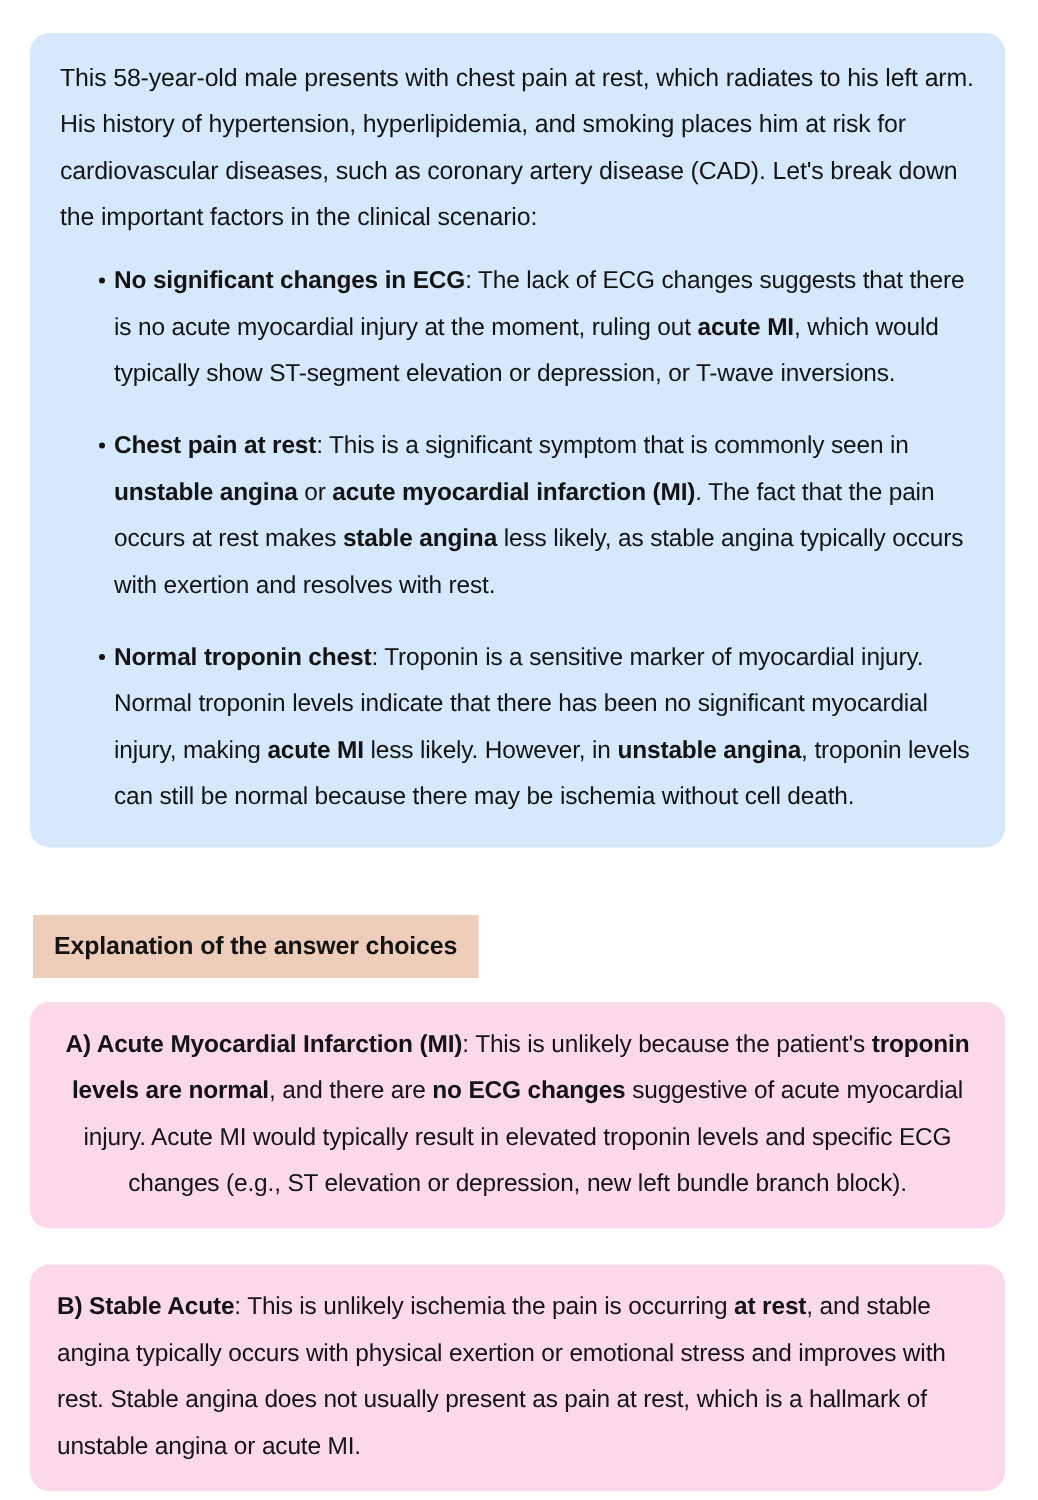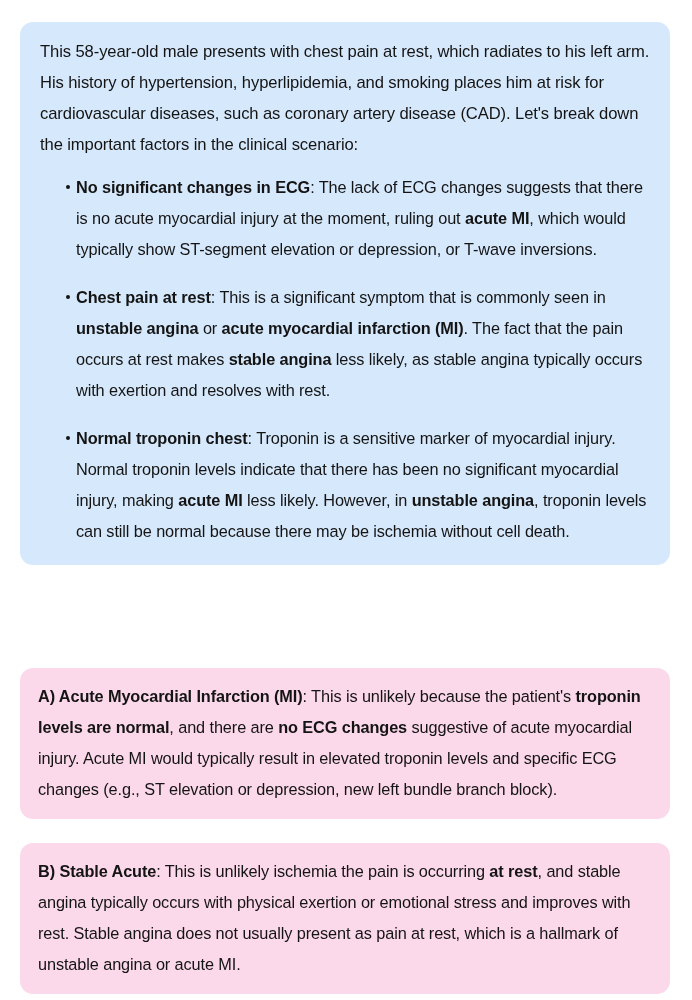--- a/index.html
+++ b/index.html
@@ -91,21 +91,21 @@
   
   .choice-card {
     position: absolute;
     left: 20px;
     width: 650px;
     box-sizing: border-box;
     background: #fcd9ea;
     border-radius: 13px;
     padding: 13px 18px 14px 18px;
   }
-  .choice-a { top: 668px; }
+  .choice-a { top: 668px; text-align: center; }
   .choice-b { top: 843px; }
   .choice-text {
     margin: 0;
     font-size: 16.3px;
     line-height: 31px;
     color: #141414;
     letter-spacing: -0.1px;
   }
 </style>
 </head>
@@ -124,20 +124,21 @@
         <span class="dot"></span>
         <span><b>Chest pain at rest</b><span>: This is a significant symptom that is commonly seen in </span><b>unstable angina</b><span> or </span><b>acute myocardial infarction (MI)</b><span>. The fact that the pain occurs at rest makes </span><b>stable angina</b><span> less likely, as stable angina typically occurs with exertion and resolves with rest.</span></span>
       </li>
       <li class="bullet-item">
         <span class="dot"></span>
         <span><b>Normal troponin chest</b><span>: Troponin is a sensitive marker of myocardial injury. Normal troponin levels indicate that there has been no significant myocardial injury, making </span><b>acute MI</b><span> less likely. However, in </span><b>unstable angina</b><span>, troponin levels can still be normal because there may be ischemia without cell death.</span></span>
       </li>
     </ul>
   </section>
 
+  <div class="section-header">Explanation of the answer choices</div>
 
   <section class="choice-card choice-a">
     <p class="choice-text"><b>A) Acute Myocardial Infarction (MI)</b><span>: This is unlikely because the patient's </span><b>troponin levels are normal</b><span>, and there are </span><b>no ECG changes</b><span> suggestive of acute myocardial injury. Acute MI would typically result in elevated troponin levels and specific ECG changes (e.g., ST elevation or depression, new left bundle branch block).</span></p>
   </section>
 
   <section class="choice-card choice-b">
     <p class="choice-text"><b>B) Stable Acute</b><span>: This is unlikely ischemia the pain is occurring </span><b>at rest</b><span>, and stable angina typically occurs with physical exertion or emotional stress and improves with rest. Stable angina does not usually present as pain at rest, which is a hallmark of unstable angina or acute MI.</span></p>
   </section>
 
 </div>

